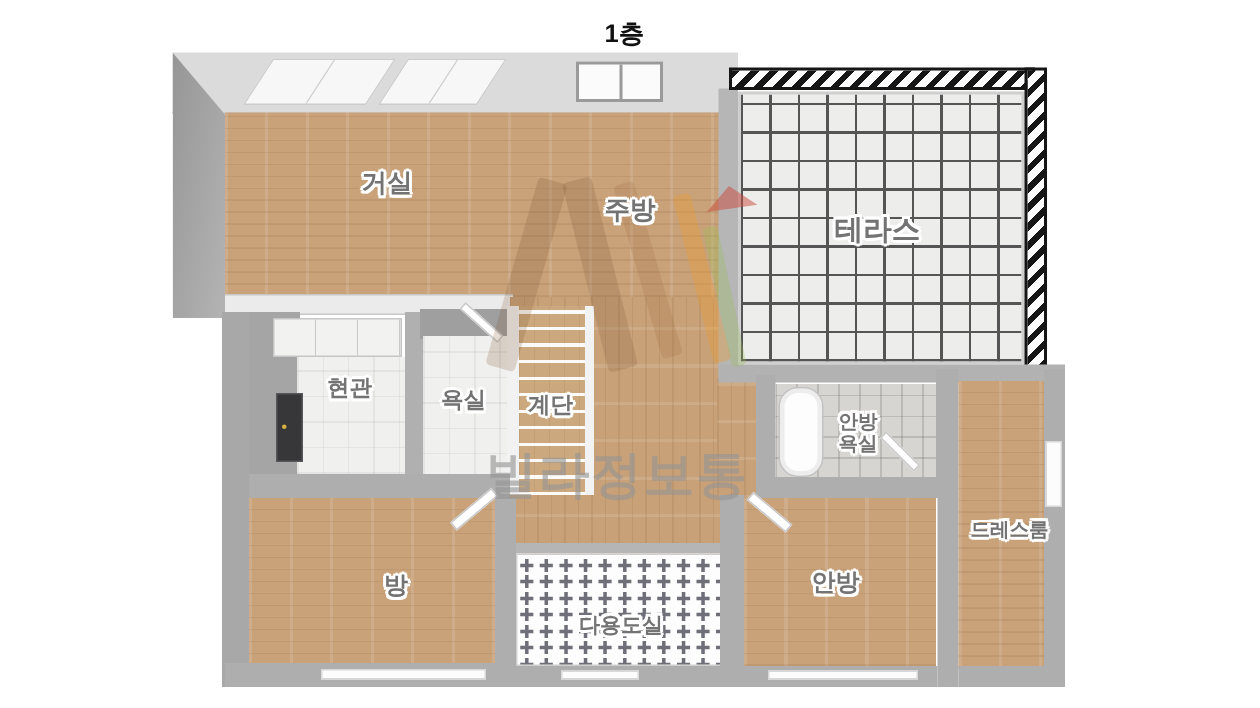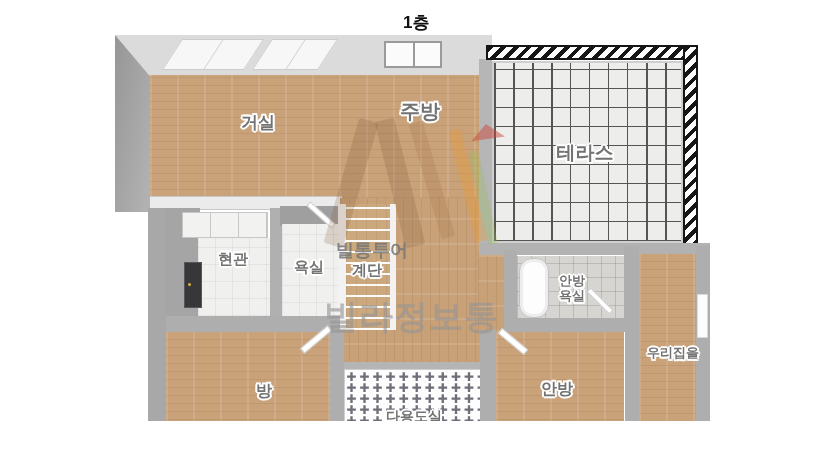--- a/index.html
+++ b/index.html
@@ -1,16 +1,16 @@
 <!DOCTYPE html>
 <html><head>
 <meta charset="utf-8">
 <style>
   html,body{margin:0;padding:0;background:#ffffff;}
-  .canvas{position:relative;width:840px;height:421px;background:#ffffff;overflow:hidden;
+  .canvas{position:relative;width:840px;height:472px;background:#ffffff;overflow:hidden;
           font-family:"Liberation Sans","DejaVu Sans",sans-serif;}
   .abs{position:absolute;}
   .wall{background:#aeaeae;}
   .wall-d{background:#9f9f9f;}
   .wall-l{background:#dbdbdb;}
   .wood{background-color:#c9a27a;
         background-image:repeating-linear-gradient(0deg, rgba(115,78,40,.12) 0 1px, rgba(0,0,0,0) 1px 8px),
                          repeating-linear-gradient(90deg, rgba(255,255,255,.12) 0 2px, rgba(0,0,0,0) 2px 27px);}
   .wood-v{background-color:#c8a178;
         background-image:repeating-linear-gradient(90deg, rgba(115,78,40,.12) 0 1px, rgba(0,0,0,0) 1px 9px),
@@ -126,32 +126,31 @@
   <div class="abs sill" style="left:512px;top:447px;width:100px;height:6px;"></div>
 
   <div class="wm-bar" style="left:341px;top:118px;width:20px;height:130px;background:rgba(120,80,45,.20);transform:rotate(16deg);"></div>
   <div class="wm-bar" style="left:390px;top:118px;width:20px;height:130px;background:rgba(120,80,45,.20);transform:rotate(-14deg);"></div>
   <div class="wm-bar" style="left:425px;top:120px;width:14px;height:120px;background:rgba(150,100,50,.18);transform:rotate(-16deg);"></div>
   <div class="wm-bar" style="left:462px;top:128px;width:12px;height:115px;background:rgba(235,155,45,.35);transform:rotate(-14deg);"></div>
   <div class="wm-bar" style="left:478px;top:150px;width:10px;height:95px;background:rgba(150,190,80,.30);transform:rotate(-12deg);"></div>
   <div class="abs roof" style="left:470px;top:124px;transform:rotate(-8deg);"></div>
 
   <div class="wm1">
-    <span class="big">빌통투어</span>
   </div>
   <div class="wm2">빌라정보통</div>
 
   <div class="rlabel" style="left:258px;top:122px;font-size:17px;">거실</div>
-  <div class="rlabel" style="left:420px;top:111px;font-size:20px;">주방</div>
+  <div class="rlabel" style="left:420px;top:140px;font-size:17px;">주방</div>
   <div class="rlabel" style="left:585px;top:153px;font-size:19px;">테라스</div>
   <div class="rlabel" style="left:233px;top:259px;font-size:15px;">현관</div>
   <div class="rlabel" style="left:309px;top:267px;font-size:15px;">욕실</div>
   <div class="rlabel" style="left:367px;top:258px;font-size:15px;margin-top:12px;">계단</div>
   <div class="rlabel" style="left:572px;top:288px;font-size:13px;line-height:15px;">
     <span>안방</span><br>
     <span>욕실</span>
   </div>
-  <div class="rlabel" style="left:673px;top:353px;font-size:13px;">우리집을</div>
+  <div class="rlabel" style="left:673px;top:353px;font-size:13px;">드레스룸</div>
   <div class="rlabel" style="left:264px;top:391px;font-size:16px;">방</div>
   <div class="rlabel" style="left:414px;top:417px;font-size:14px;">다용도실</div>
   <div class="rlabel" style="left:557px;top:389px;font-size:16px;">안방</div>
 
 </div>
 
 </body></html>

